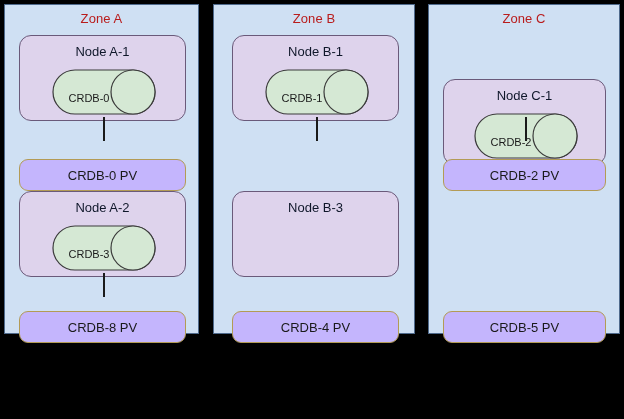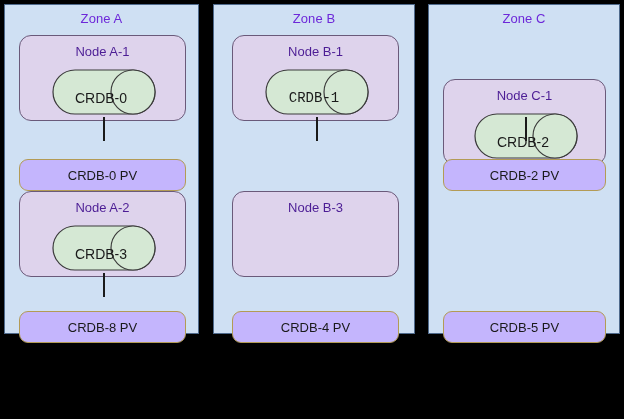--- a/index.html
+++ b/index.html
@@ -31,64 +31,64 @@
     border: 1px solid #4f6a8c;
     box-sizing: border-box;
   }
   .zone-title {
     position: absolute;
     top: 6px;
     left: 0;
     right: 0;
     text-align: center;
     font-size: 13px;
-    color: #6d28d9;
+    color: #b91c1c;
     letter-spacing: .1px;
   }
 
   
   .node {
     position: absolute;
     background: #ded3ec;
     border: 1px solid #6a5a7a;
     border-radius: 12px;
     box-sizing: border-box;
   }
   .node-title {
     position: absolute;
     top: 8px;
     left: 0;
     right: 0;
     text-align: center;
     font-size: 13px;
-    color: #4c1d95;
+    color: #0f172a;
   }
 
   
   .pod {
     position: absolute;
     width: 104px;
     height: 46px;
   }
   .pod svg {
     display: block;
     width: 104px;
     height: 46px;
     overflow: visible;
   }
   .pod-label {
     position: absolute;
     top: 0;
-    left: 12px;
+    left: 0;
     width: 74px;
     height: 58px;
     display: flex;
     align-items: center;
     justify-content: center;
-    font-size: 14px;
+    font-size: 11px;
     color: #1a1a1a;
     pointer-events: none;
   }
 
   
   .pv {
     position: absolute;
     height: 32px;
     background: #c4b5fd;
     border: 1px solid #b39b55;
@@ -142,21 +142,21 @@
     </div>
     <div class="connector" style="left:98px; top:268px; height:24px;"></div>
     <div class="pv" style="left:14px; top:288px; width:167px;">CRDB-8 PV</div>
   </div>
 
   <div class="zone" style="left:213px; width:202px;">
     <div class="zone-title">Zone B</div>
 
     <div class="node" style="left:18px; top:30px; width:167px; height:86px;">
       <div class="node-title">Node B-1</div>
-      <div class="pod" style="left:32px; top:33px;font-family:Liberation Mono, monospace;">
+      <div class="pod" style="left:32px; top:33px;">
         <svg viewBox="0 0 104 46">
           <path d="M23 1 H81 A22 22 0 0 1 81 45 H23 A22 22 0 0 1 23 1 Z" fill="#d5e8d4" stroke="#3a3a3a" stroke-width="1.2"></path>
           <ellipse cx="81" cy="23" rx="22" ry="22" fill="#d5e8d4" stroke="#3a3a3a" stroke-width="1.2"></ellipse>
         </svg>
         <div class="pod-label">CRDB-1</div>
       </div>
     </div>
     <div class="connector" style="left:102px; top:112px; height:24px;"></div>
 
     <div class="node" style="left:18px; top:186px; width:167px; height:86px;">

